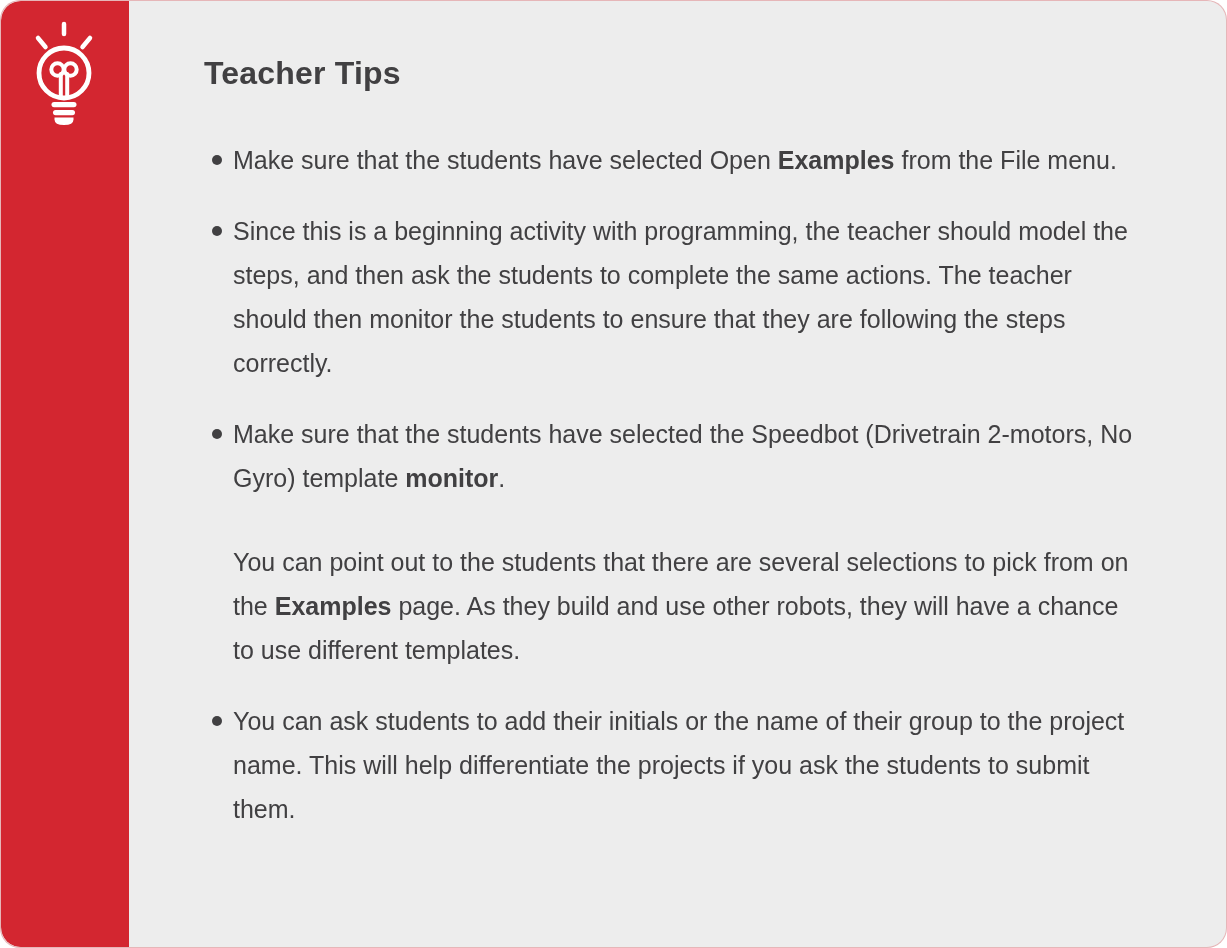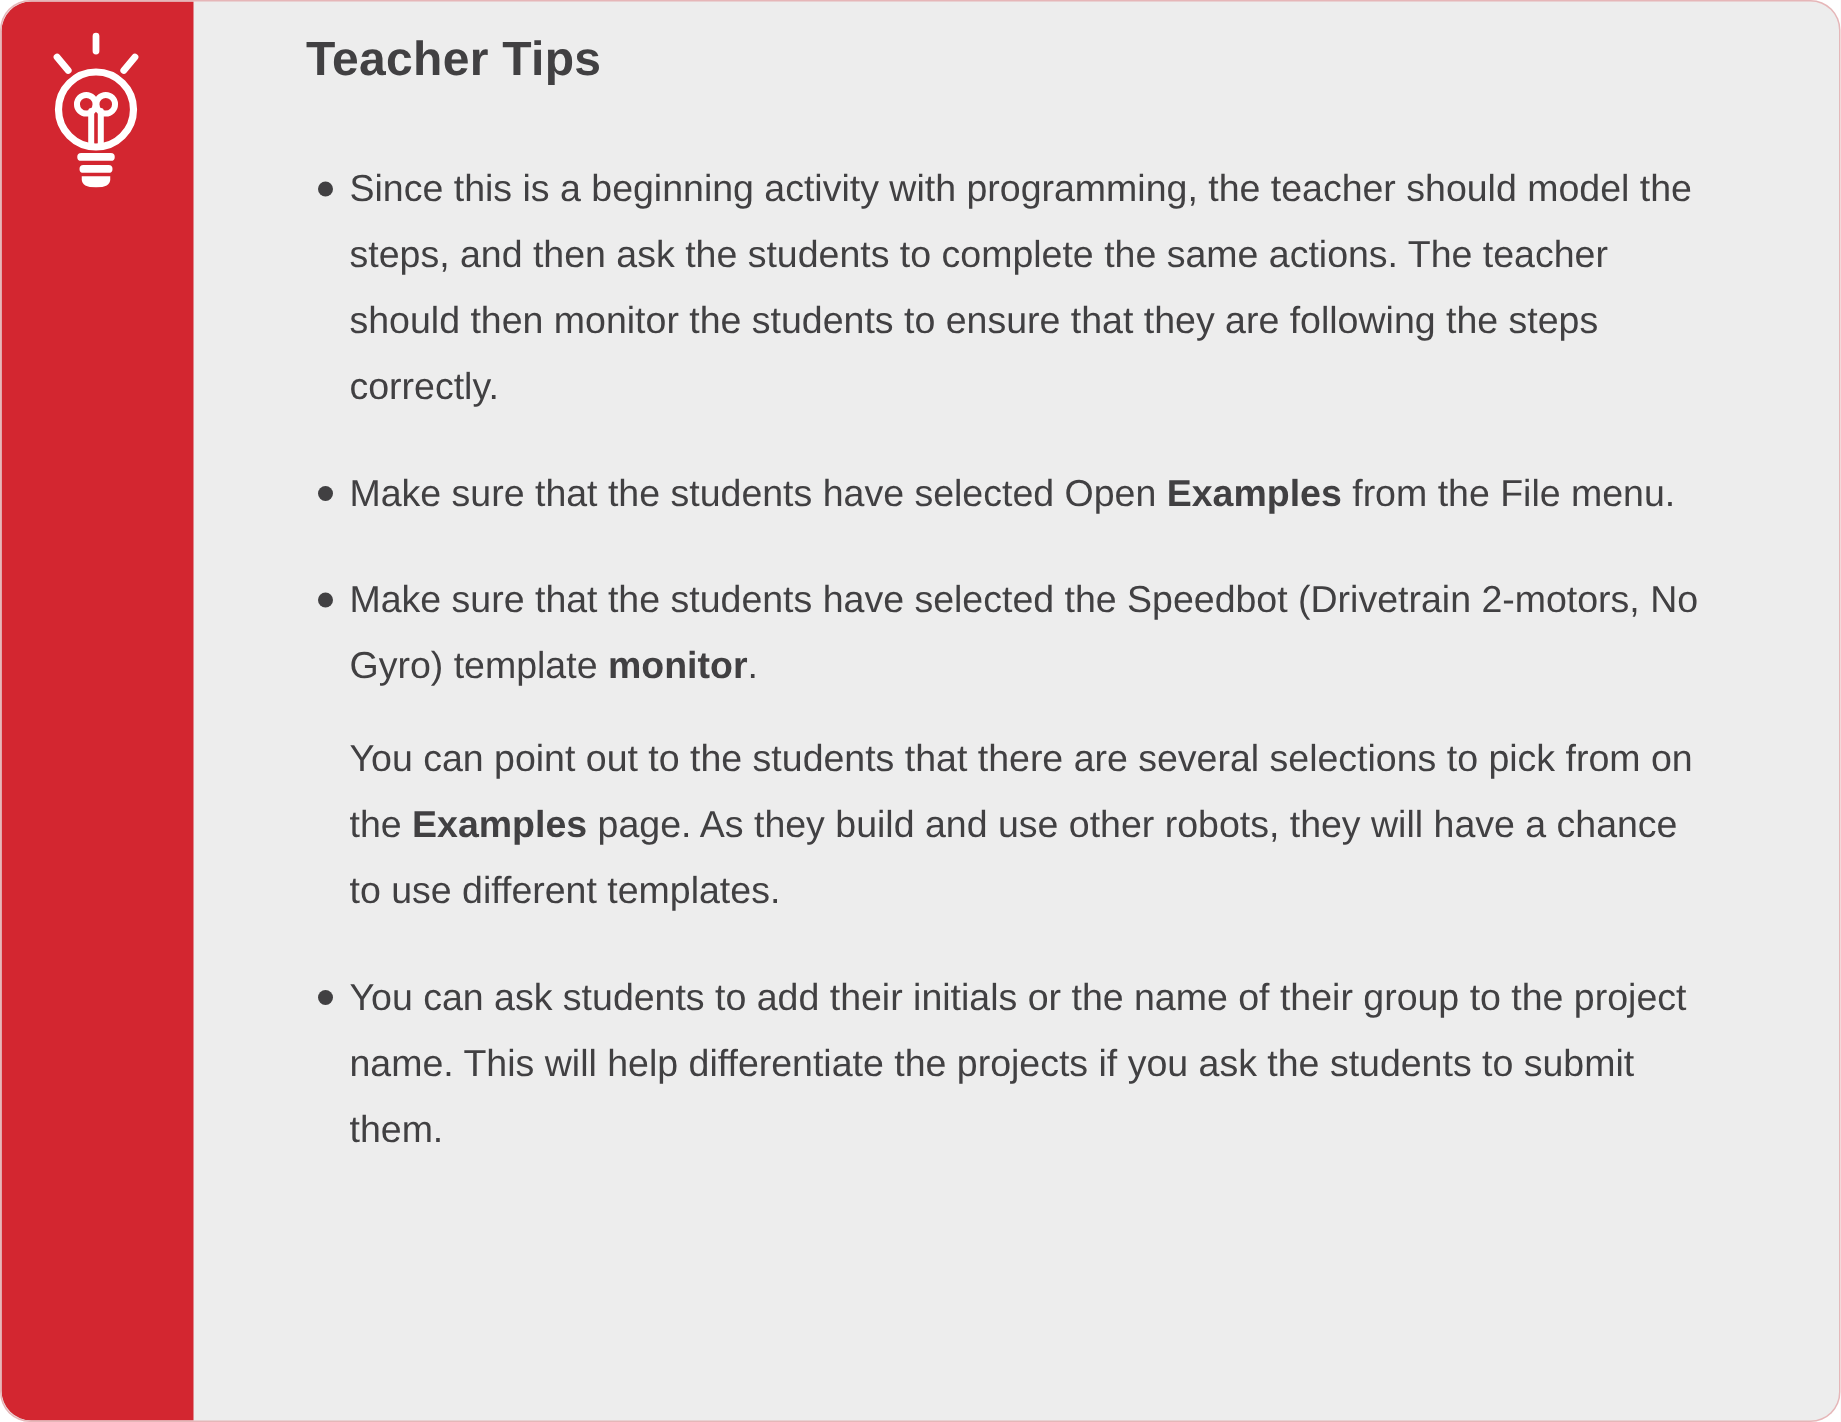--- a/index.html
+++ b/index.html
@@ -32,41 +32,41 @@
     border-radius: 20px 0 0 20px;
   }
   .bulb-icon-wrap {
     position: absolute;
     left: 27px; top: 20px;
     width: 72px; height: 104px;
   }
   .content {
     position: absolute;
     left: 128px; top: 0; right: 0; bottom: 0;
-    padding: 18px 88px 30px 75px;
+    padding: 52px 88px 30px 75px;
     color: var(--text);
   }
   .page-title {
     font-size: 32px;
     font-weight: 700;
     line-height: 40px;
     letter-spacing: 0.2px;
   }
   .tips {
     margin-top: 45px;
     font-size: 25px;
     line-height: 44px;
   }
   .tip {
     position: relative;
     padding-left: 29px;
     max-width: 940px;
   }
   .tip + .tip { margin-top: 27px; }
-  .tip.tip-paragraph { margin-top: 18px; }
+  .tip.tip-paragraph { margin-top: 40px; }
   .bullet-dot {
     position: absolute;
     left: 8px; top: 17px;
     width: 10px; height: 10px;
     border-radius: 50%;
     background: var(--text);
   }
   .tip b { font-weight: 700; }
   svg .stroke {
     fill: none;
@@ -101,25 +101,25 @@
       </svg>
     </div>
   </div>
 
   <div class="content">
     <div class="page-title">Teacher Tips</div>
 
     <div class="tips">
       <div class="tip tip-bullet">
         <span class="bullet-dot"></span>
-        <span>Since this is a beginning activity with programming, the teacher should model the steps, and then ask the students to complete the same actions. The teacher should then monitor the students to ensure that they are following the steps correctly.</span>
+        <span>Make sure that the students have selected Open <b>Examples</b> from the File menu.</span>
       </div>
       <div class="tip tip-bullet">
         <span class="bullet-dot"></span>
-        <span>Make sure that the students have selected Open <b>Examples</b> from the File menu.</span>
+        <span>Since this is a beginning activity with programming, the teacher should model the steps, and then ask the students to complete the same actions. The teacher should then monitor the students to ensure that they are following the steps correctly.</span>
       </div>
       <div class="tip tip-bullet">
         <span class="bullet-dot"></span>
         <span>Make sure that the students have selected the Speedbot (Drivetrain 2-motors, No Gyro) template <b>monitor</b>.</span>
       </div>
       <div class="tip tip-paragraph">
         <span>You can point out to the students that there are several selections to pick from on the <b>Examples</b> page. As they build and use other robots, they will have a chance to use different templates.</span>
       </div>
       <div class="tip tip-bullet">
         <span class="bullet-dot"></span>

